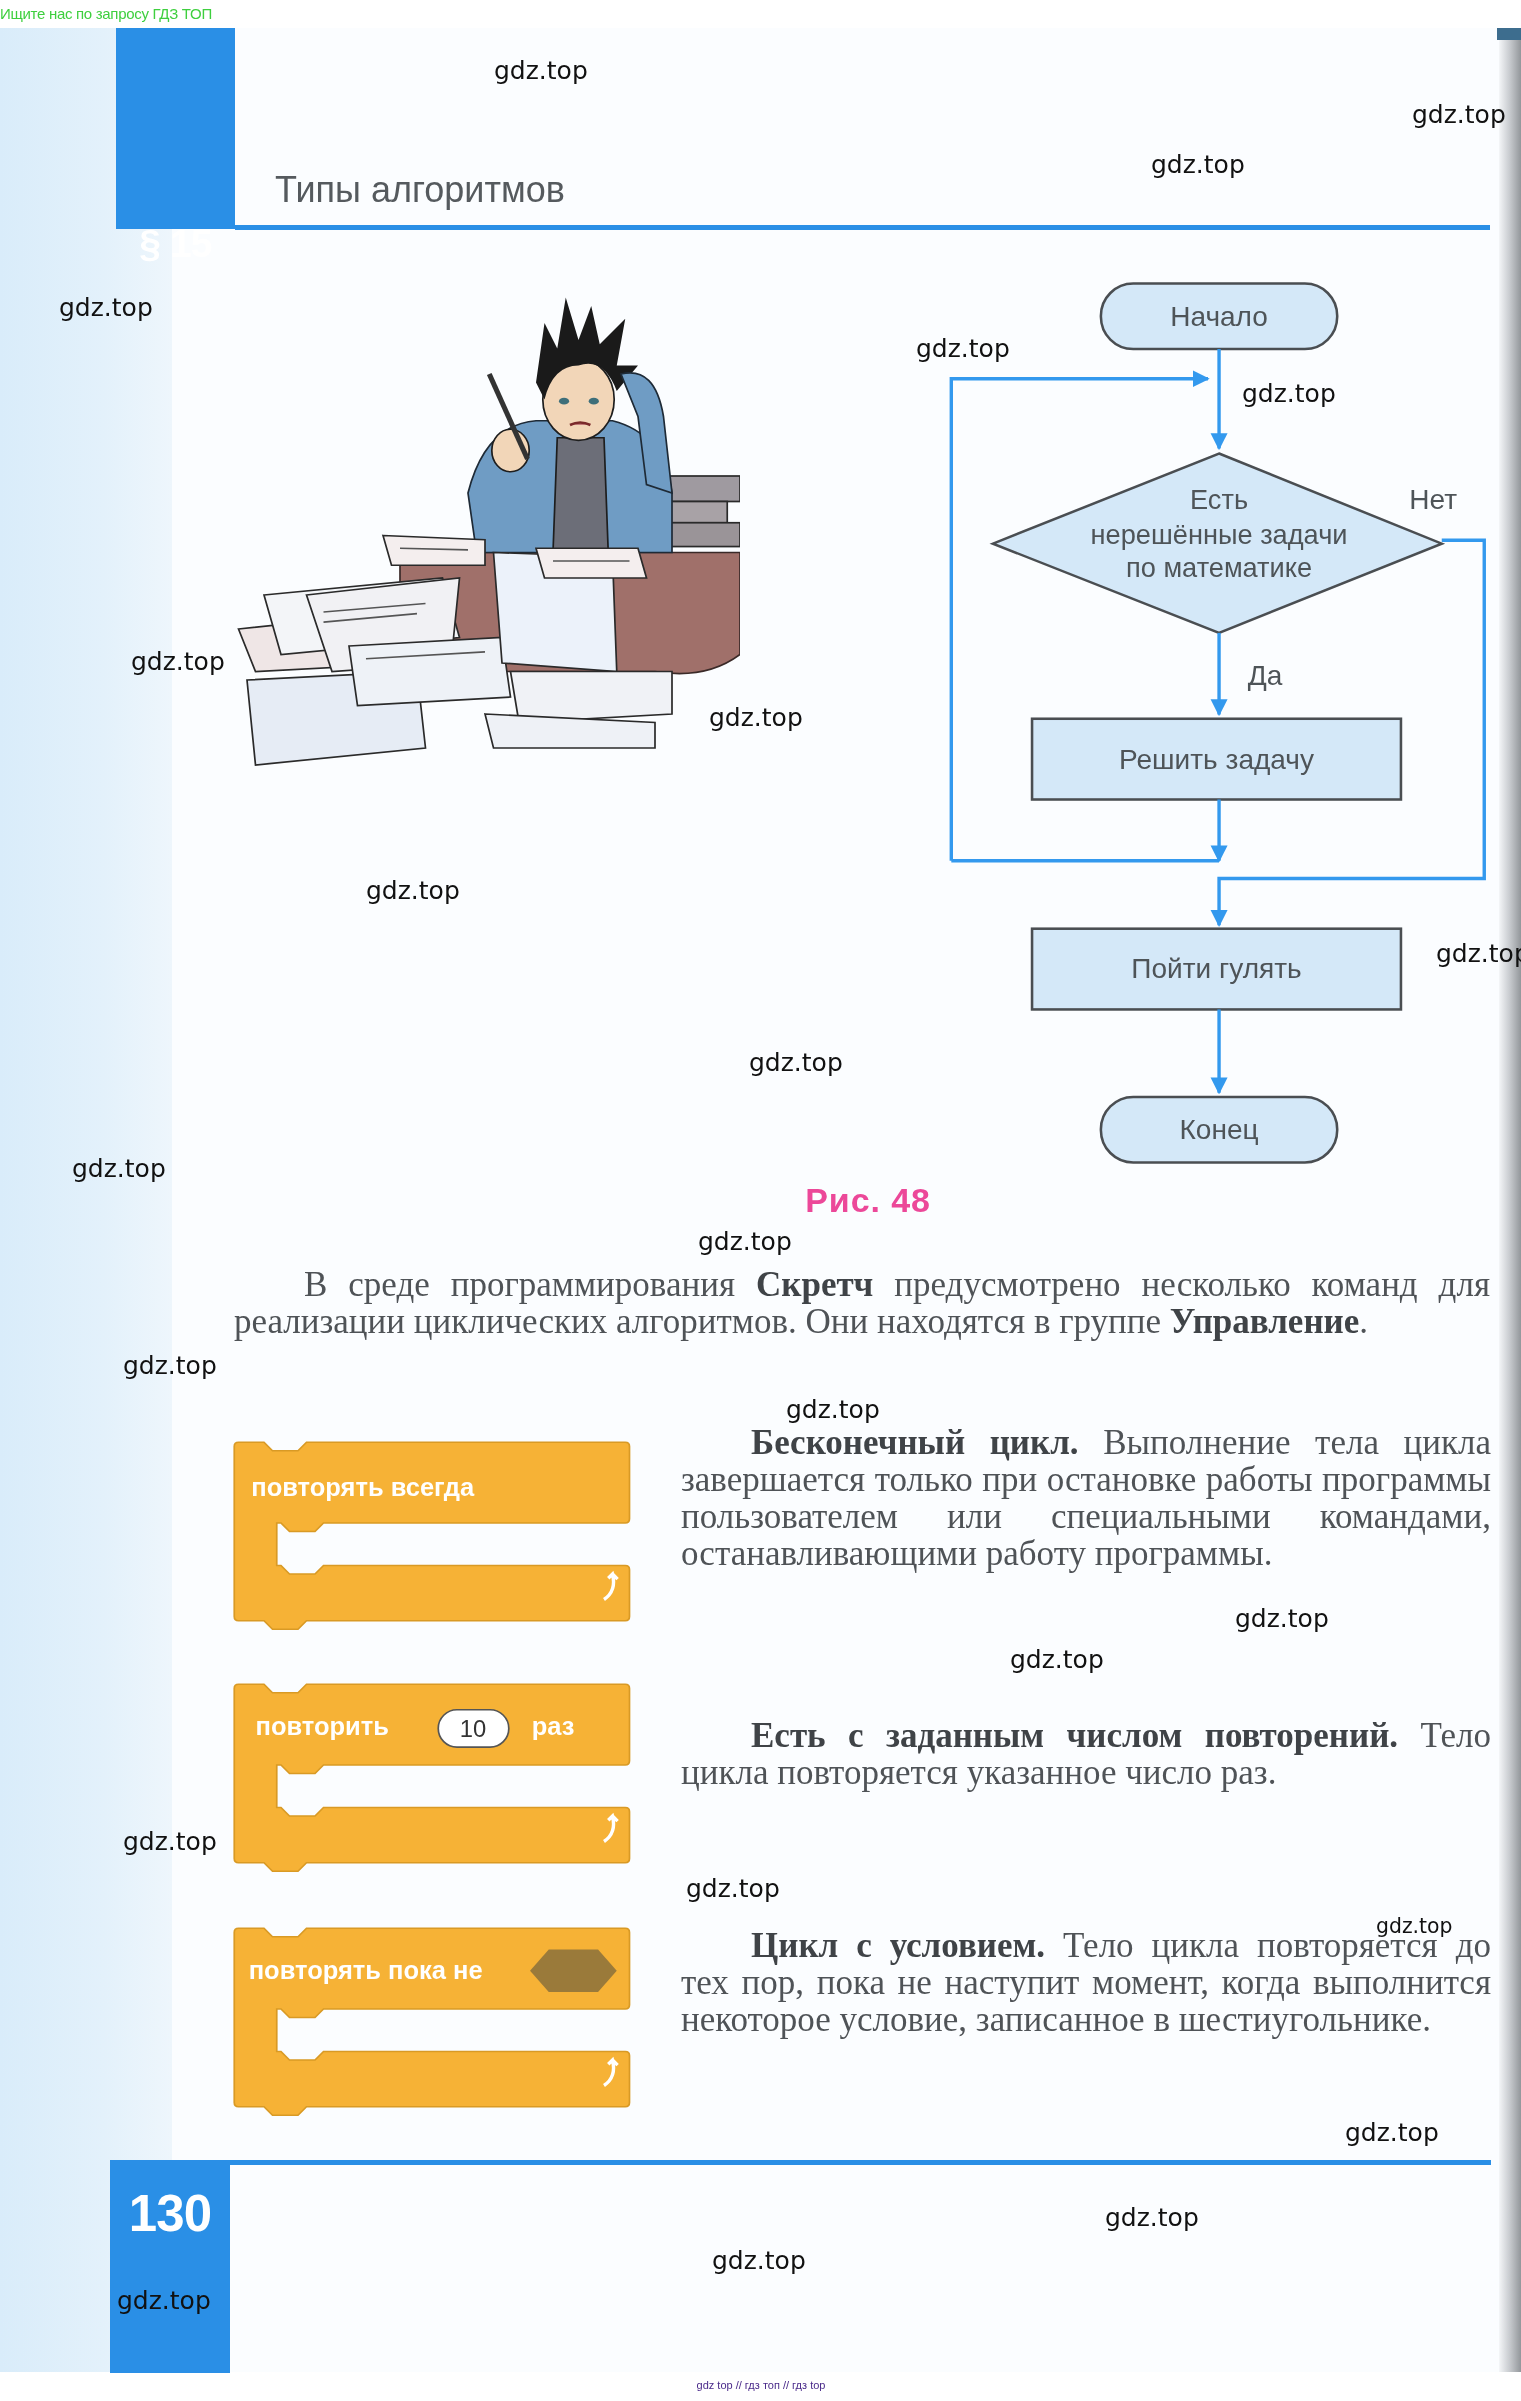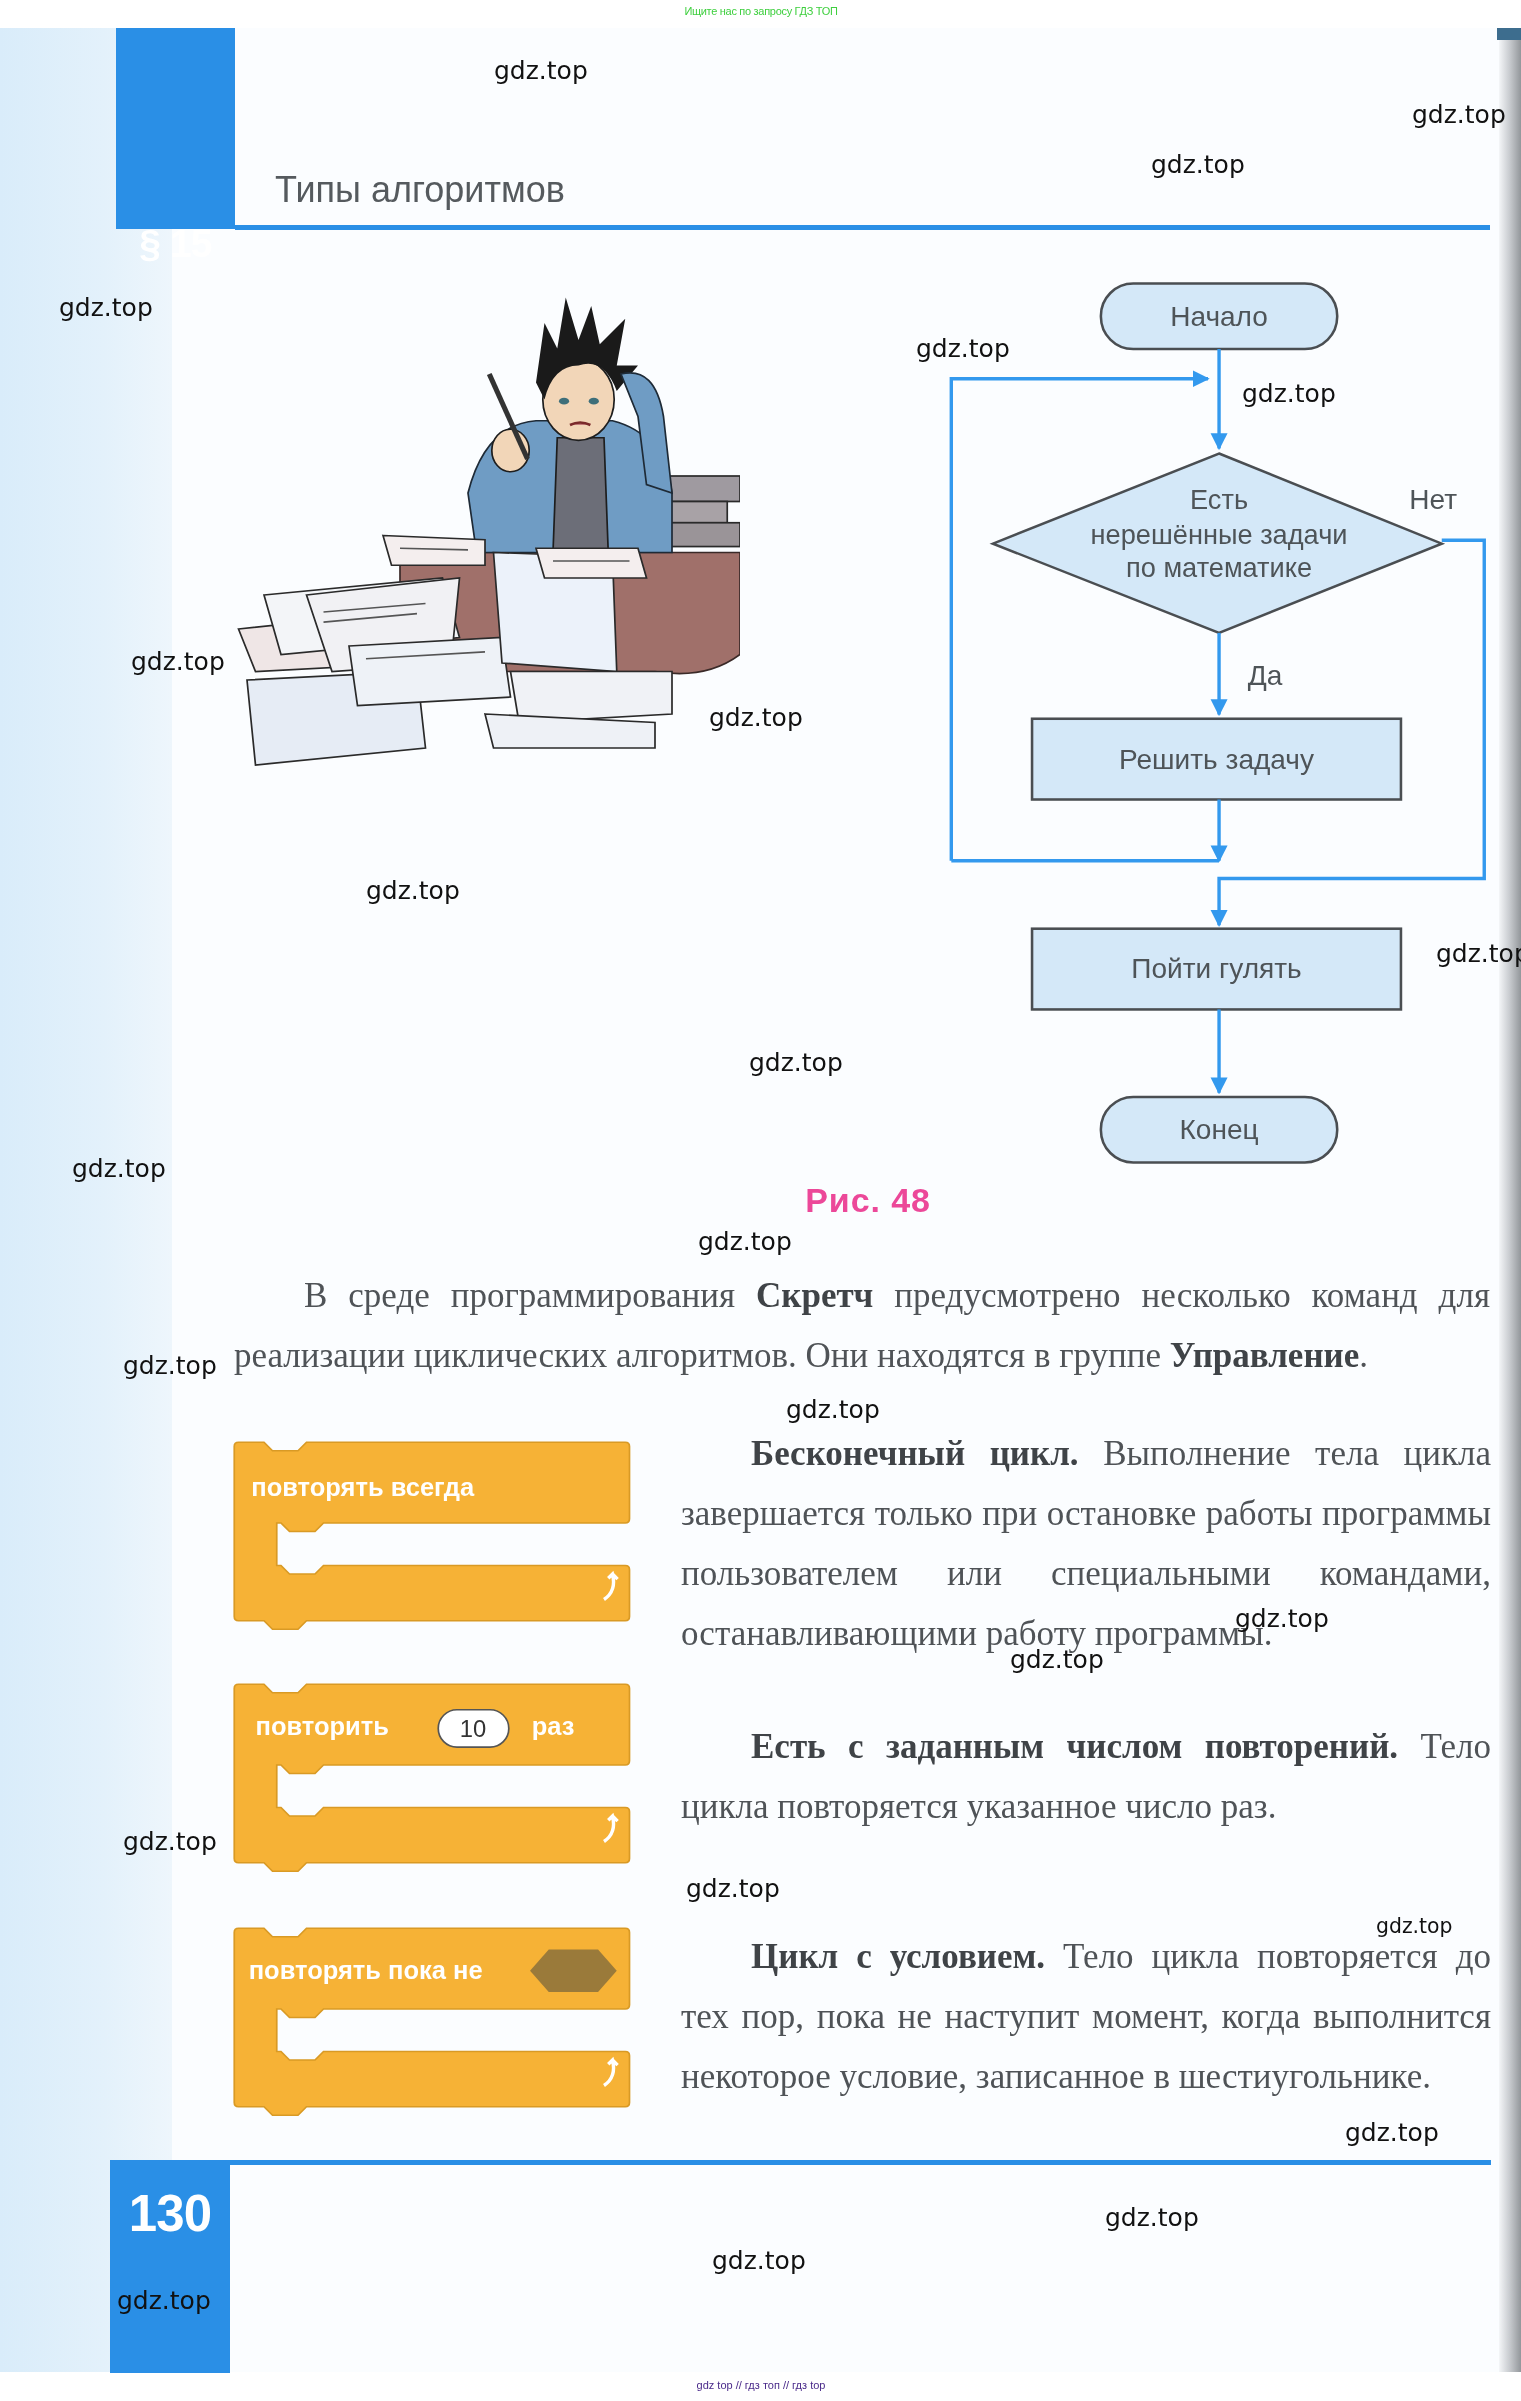--- a/index.html
+++ b/index.html
@@ -6,22 +6,22 @@
   body {
     width: 1522px; height: 2401px; position: relative; overflow: hidden;
     background: #ffffff;
     font-family: "Liberation Serif", serif;
   }
   .abs { position: absolute; }
 
   
   .top-banner { left: 0; top: 0; width: 1522px; height: 28px; background: #fff; }
   .top-banner-text {
-    left: 0; top: 5.1px; width: 1522px; text-align: center;
-    font-family: "Liberation Sans", sans-serif; font-size: 11px; color: #3ecf3e;
+    left: 0; top: 5.1px; width: 1522px; 
+    font-family: "Liberation Sans", sans-serif; font-size: 15px; color: #3ecf3e;
     letter-spacing: -0.3px;
   }
   .bottom-banner { left: 0; top: 2373px; width: 1522px; height: 29px; background: #fff; }
   .bottom-banner-text {
     left: 0; top: 2379px; width: 1522px; text-align: center;
     font-family: "Liberation Sans", sans-serif; font-size: 11px; color: #4a2a8a;
   }
 
   
   .page { left: 0; top: 28px; width: 1522px; height: 2344px; background: #fbfdff; }
@@ -53,21 +53,21 @@
 
   .figure-caption {
     left: 766px; top: 1181px; width: 204px; text-align: center;
     font-family: "Liberation Sans", sans-serif; font-weight: bold; font-size: 34px;
     color: #ec4899; letter-spacing: 0.9px;
   }
 
   
   .body-text {
     font-family: "Liberation Serif", serif; font-size: 35px; color: #4f5357;
-    line-height: 60px; text-align: justify;
+    line-height: 37px; text-align: justify;
   }
   .body-text b { color: #3f4347; }
   .intro { left: 234px; top: 1266px; width: 1256px; text-indent: 70px; }
   .desc { left: 681px; width: 810px; text-indent: 70px; }
   .desc1 { top: 1424px; }
   .desc2 { top: 1717px; }
   .desc3 { top: 1927px; }
 
   
   .scratch { left: 230px; width: 408px; }

